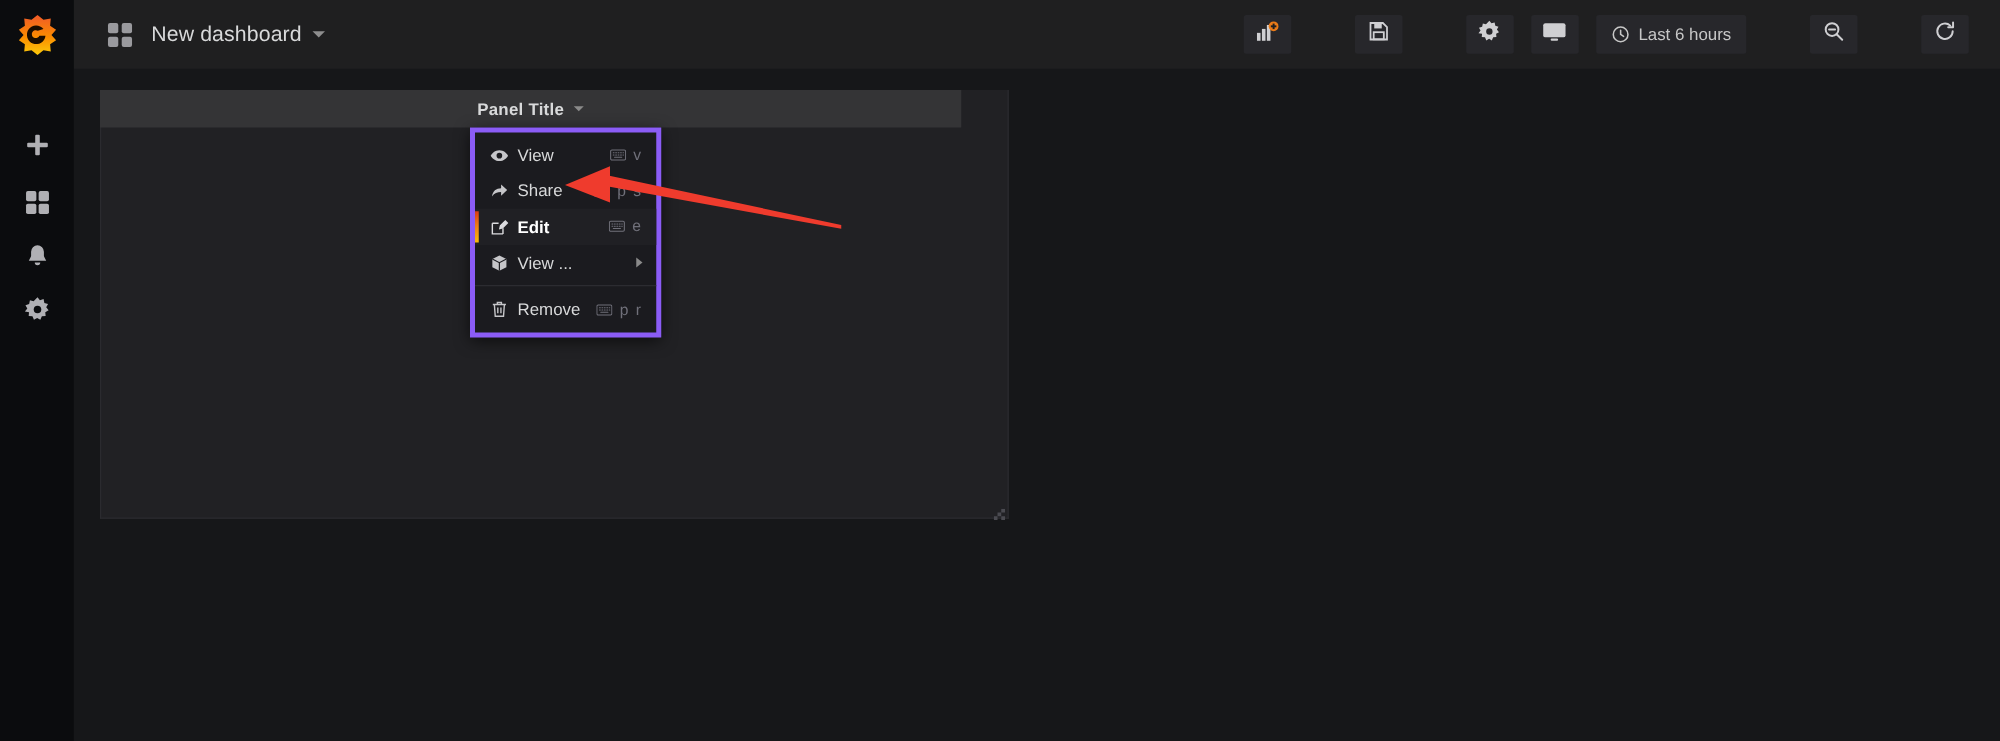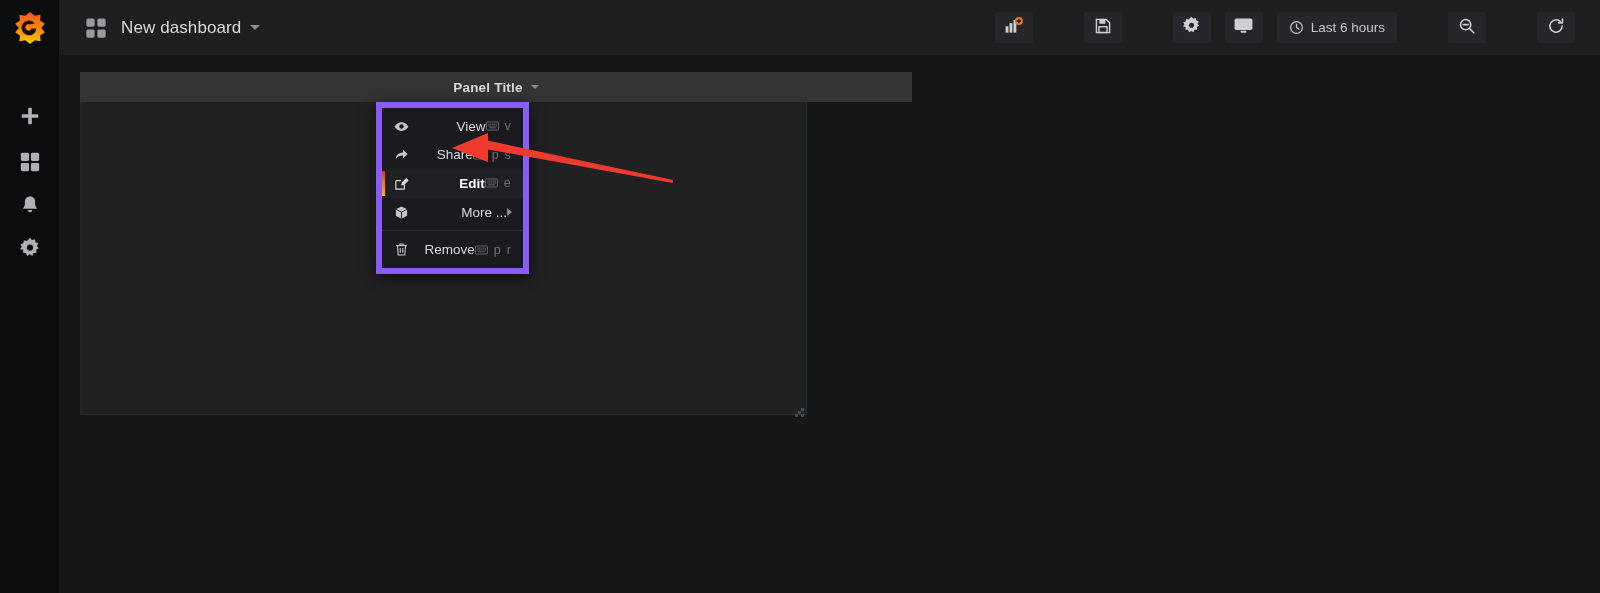--- a/index.html
+++ b/index.html
@@ -121,21 +121,21 @@
     left: 80px; top: 72px;
     width: 727px; height: 343px;
     background: #212124;
     border: 1px solid #2b2b2f;
     border-top: none;
   }
 
   #panel-header {
     position: absolute;
     left: 80px; top: 72px;
-    width: 832px; height: 30px;
+    width: 689px; height: 30px;
     background: #343436;
     display: flex;
     align-items: center;
     justify-content: center;
     cursor: pointer;
     z-index: 5;
   }
   .panel-title-txt {
     color: #d8d9da;
     font-size: 13.5px;
@@ -156,25 +156,24 @@
     width: 9px; height: 9px;
     z-index: 6;
   }
 
   
   #panel-menu {
     position: absolute;
     left: 376px; top: 102px;
     width: 153px;
     background: #1b1b1f;
-    border: 6px solid #8b5cf6;
+    border: 4px solid #8b5cf6;
     box-shadow: 0 3px 12px rgba(0,0,0,.65);
     z-index: 20;
     padding: 4px 0 4px 0;
-    text-align: right;
   }
 
   .menu-item {
     position: relative;
     height: 28.6px;
     display: flex;
     align-items: center;
     padding-left: 12px;
     cursor: pointer;
   }
@@ -470,21 +469,21 @@
     </div>
 
     <div class="menu-item">
       <span class="mi-icon">
         <svg width="15" height="15" viewBox="0 0 24 24" fill="#c6c6c9">
           <path d="M12 2.2l9 4.6v10.4L12 21.8 3 17.2V6.8z"></path>
           <path d="M3 6.8l9 4.6 9-4.6" fill="none" stroke="#1b1b1f" stroke-width="1.5"></path>
           <path d="M12 11.4v10.4" fill="none" stroke="#1b1b1f" stroke-width="1.5"></path>
         </svg>
       </span>
-      <span class="mi-label">More ...</span>
+      <span class="mi-label">View ...</span>
       <span class="submenu-arrow"></span>
     </div>
 
     <div class="menu-divider"></div>
 
     <div class="menu-item">
       <span class="mi-icon">
         <svg width="15" height="15" viewBox="0 0 24 24" fill="none" stroke="#c6c6c9" stroke-width="1.8">
           <path d="M3.6 5.8h16.8"></path>
           <path d="M9.4 5.8V3.2h5.2v2.6"></path>

